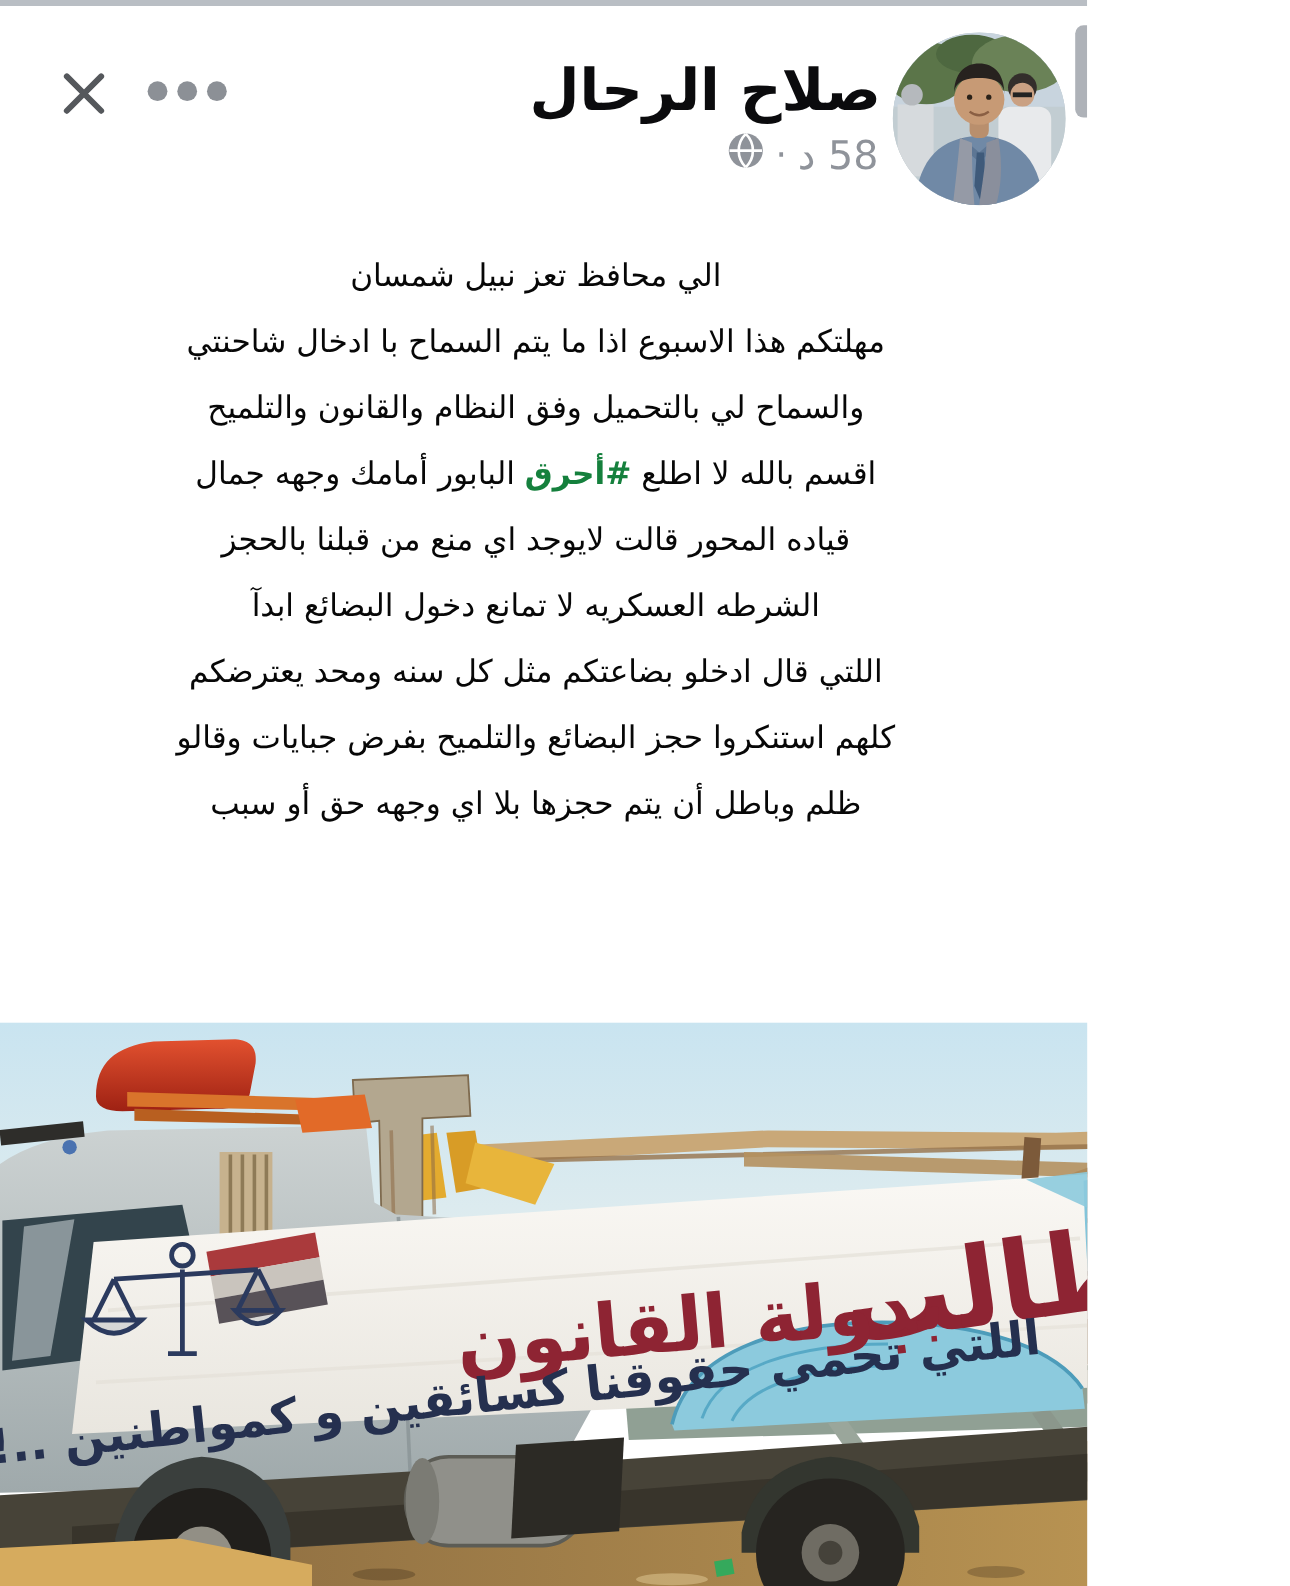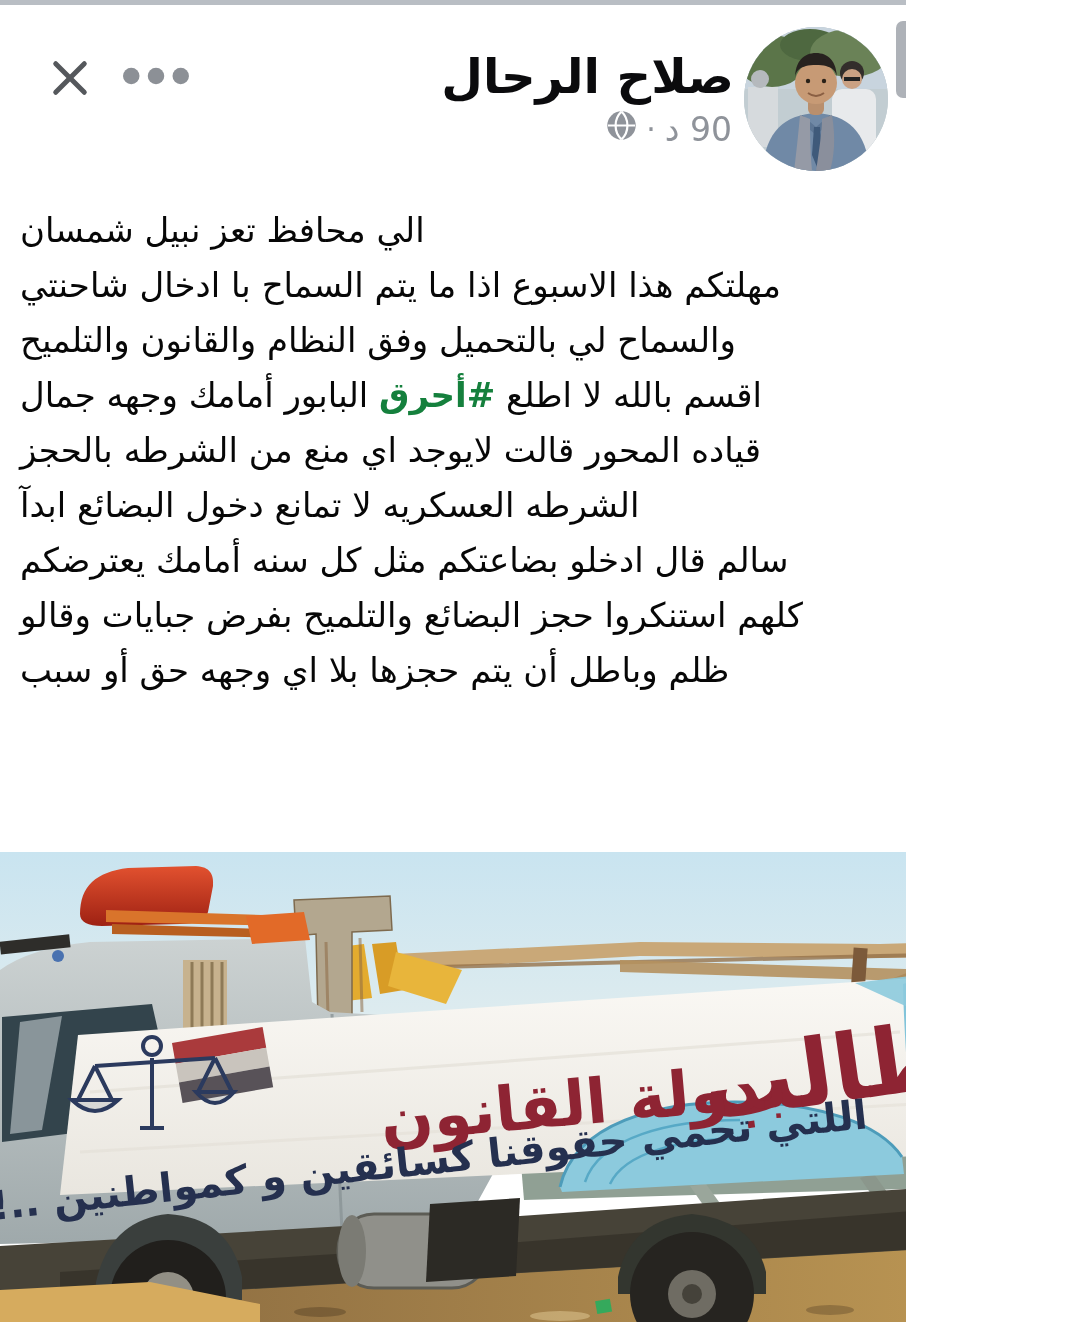--- a/index.html
+++ b/index.html
@@ -20,22 +20,22 @@
     position:absolute;right:174px;top:110px;direction:rtl;display:flex;align-items:center;gap:9px;
     font-size:33px;color:#8f939a;
   }
   .meta .sep{font-size:30px;line-height:1;}
   .avatar{
     position:absolute;right:18px;top:27px;width:144px;height:144px;border-radius:50%;overflow:hidden;
     background:#c2cdd2;
   }
   .avatar svg{display:block;width:100%;height:100%;}
   .post-text{
-    position:absolute;top:203px;right:33px;left:20px;direction:rtl;text-align:left;
-    font-size:34px;line-height:55px;color:#070707;
+    position:absolute;top:203px;right:33px;left:20px;direction:rtl;text-align:center;
+    font-size:26px;line-height:55px;color:#070707;
   }
   .post-text > div{white-space:nowrap;}
   .hashtag{color:#15803d;font-weight:700;text-decoration:none;}
   .photo{position:absolute;left:0;top:852px;width:1075px;height:470px;}
   .photo svg{display:block;width:100%;height:100%;}
 </style>
 </head>
 <body>
 
 <div class="screen">
@@ -52,21 +52,21 @@
     <svg viewBox="0 0 66 18" width="68" height="20">
       <circle cx="9" cy="9" r="8" fill="#8c9096"></circle>
       <circle cx="33" cy="9" r="8" fill="#8c9096"></circle>
       <circle cx="57" cy="9" r="8" fill="#8c9096"></circle>
     </svg>
   </button>
 
   <div class="author">صلاح الرحال</div>
 
   <div class="meta">
-    <span>90 د</span>
+    <span>58 د</span>
     <span class="sep">·</span>
     <span>
       <svg viewBox="0 0 24 24" width="31" height="31">
         <circle cx="12" cy="12" r="11" fill="#8f939a"></circle>
         <path d="M1.5,12 H22.5 M12,1.2 a15,15 0 0 1 0,21.6 M12,1.2 a15,15 0 0 0 0,21.6" stroke="#ffffff" stroke-width="1.7" fill="none"></path>
       </svg>
     </span>
   </div>
 
   <div class="avatar">
@@ -94,23 +94,23 @@
       <circle cx="80" cy="54" r="2.2" fill="#2a2118"></circle>
       <path d="M64,66 Q72,72 80,66" stroke="#8a5f43" stroke-width="2" fill="none"></path>
     </svg>
   </div>
 
   <div class="post-text">
     <div>الي محافظ تعز نبيل شمسان</div>
     <div>مهلتكم هذا الاسبوع اذا ما يتم السماح با ادخال شاحنتي</div>
     <div>والسماح لي بالتحميل وفق النظام والقانون والتلميح</div>
     <div><span>اقسم بالله لا اطلع </span><a href="#" class="hashtag">#أحرق</a><span> البابور أمامك وجهه جمال</span></div>
-    <div>قياده المحور قالت لايوجد اي منع من الشرطه بالحجز</div>
+    <div>قياده المحور قالت لايوجد اي منع من قبلنا بالحجز</div>
     <div>الشرطه العسكريه لا تمانع دخول البضائع ابدآ</div>
-    <div>سالم قال ادخلو بضاعتكم مثل كل سنه أمامك يعترضكم</div>
+    <div>اللتي قال ادخلو بضاعتكم مثل كل سنه ومحد يعترضكم</div>
     <div>كلهم استنكروا حجز البضائع والتلميح بفرض جبايات وقالو</div>
     <div>ظلم وباطل أن يتم حجزها بلا اي وجهه حق أو سبب</div>
   </div>
 
   <div class="photo">
     <svg viewBox="0 0 1075 470" preserveAspectRatio="none">
       <defs>
         <linearGradient id="sky" x1="0" y1="0" x2="0" y2="1">
           <stop offset="0" stop-color="#c9e4f0"></stop>
             <stop offset="1" stop-color="#edf1ee"></stop>

